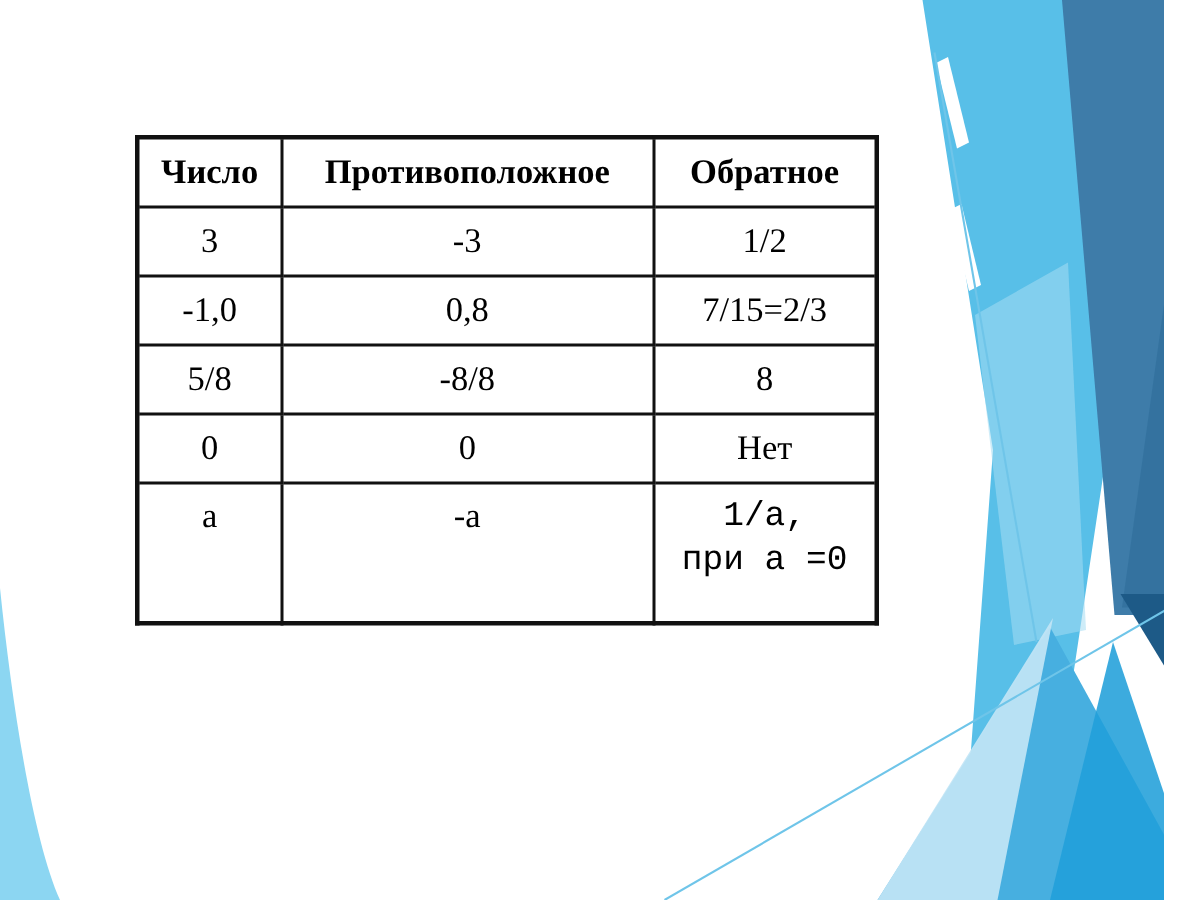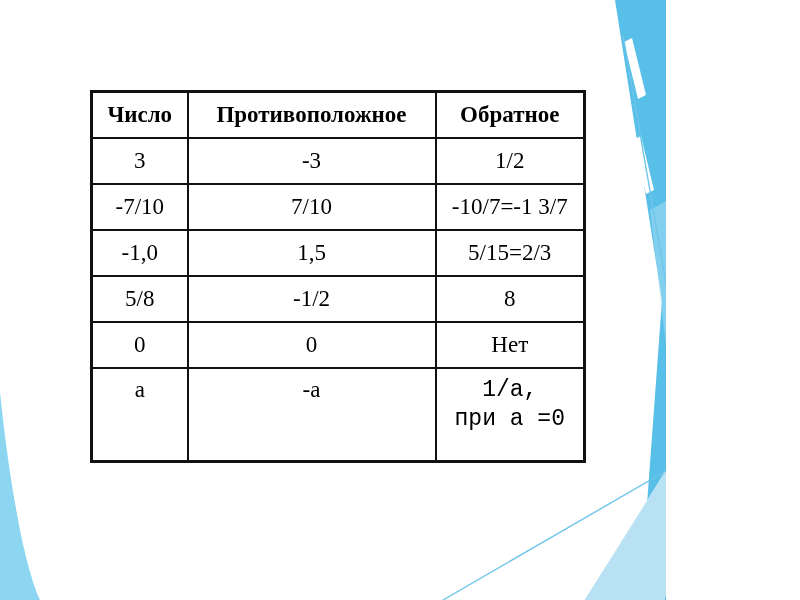--- a/index.html
+++ b/index.html
@@ -1,17 +1,17 @@
 <!DOCTYPE html>
 <html><head>
 <meta charset="utf-8">
 <style>
   html,body { margin:0; padding:0; background:#ffffff; }
   .slide {
-    position:relative; width:666px; height:600px;
+    position:relative; width:776px; height:600px;
     background:#ffffff; overflow:hidden;
     font-family:"Liberation Serif","DejaVu Serif",serif;
   }
   .decor { position:absolute; inset:0; width:800px; height:600px; }
   .table-wrap { position:absolute; left:90px; top:90px; }
   table.num {
     border-collapse:collapse; table-layout:fixed; width:493px;
     border:3px solid #111111; background:transparent;
     color:#000000; font-size:23px; text-align:center;
   }
@@ -66,32 +66,27 @@
           <th>Обратное</th>
         </tr>
       </thead>
       <tbody>
         <tr>
           <td>3</td>
           <td>-3</td>
           <td>1/2</td>
         </tr>
         <tr>
-          <td>-7/10</td>
-          <td>7/10</td>
-          <td>-10/7=-1 3/7</td>
-        </tr>
-        <tr>
           <td>-1,0</td>
-          <td>1,5</td>
-          <td>5/15=2/3</td>
+          <td>0,8</td>
+          <td>7/15=2/3</td>
         </tr>
         <tr>
           <td>5/8</td>
-          <td>-1/2</td>
+          <td>-8/8</td>
           <td>8</td>
         </tr>
         <tr>
           <td>0</td>
           <td>0</td>
           <td>Нет</td>
         </tr>
         <tr class="last">
           <td>а</td>
           <td>-а</td>

